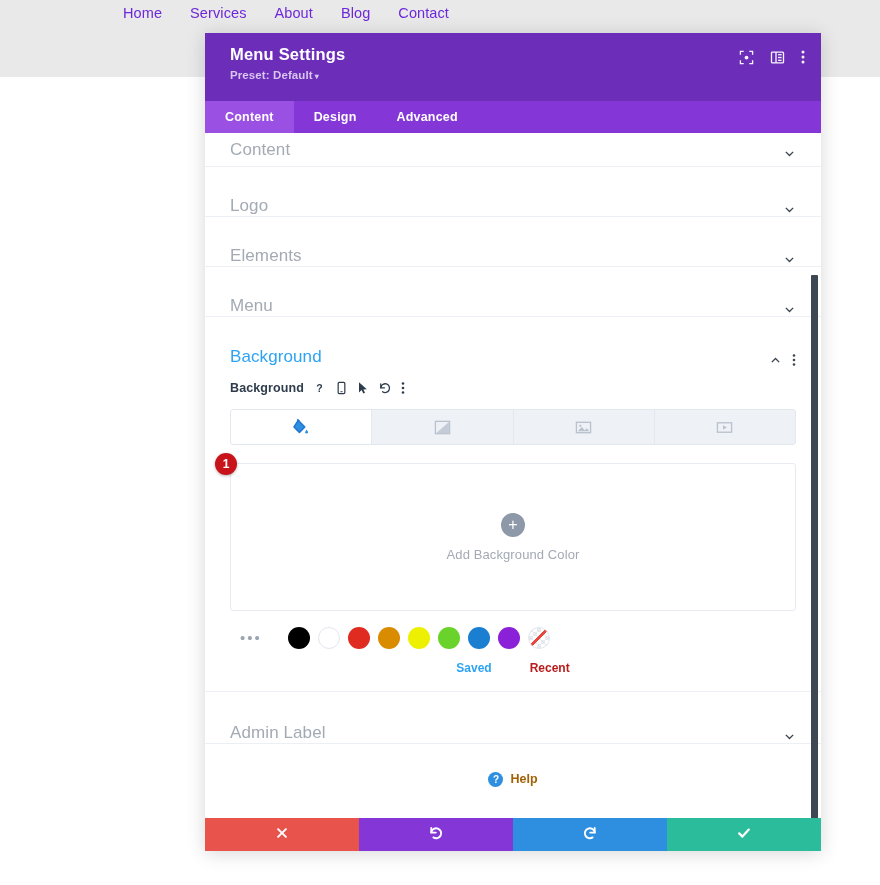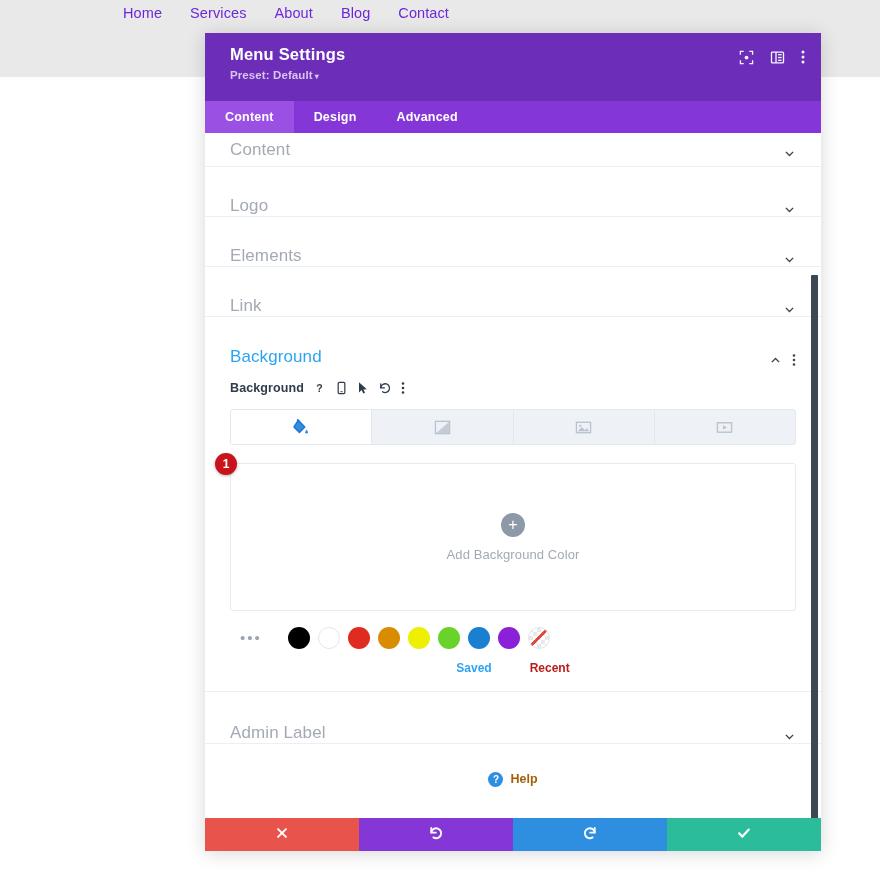--- a/index.html
+++ b/index.html
@@ -248,21 +248,21 @@
       <div class="accordion">
         <span class="acc-title">Elements</span>
         <span class="chev">
           <svg width="13" height="13" viewBox="0 0 16 16" fill="none" stroke="#3b4651" stroke-width="1.7">
               <path d="M3.5 6L8 10.5 12.5 6"></path>
             </svg>
         </span>
       </div>
 
       <div class="accordion">
-        <span class="acc-title">Link</span>
+        <span class="acc-title">Menu</span>
         <span class="chev">
           <svg width="13" height="13" viewBox="0 0 16 16" fill="none" stroke="#3b4651" stroke-width="1.7">
               <path d="M3.5 6L8 10.5 12.5 6"></path>
             </svg>
         </span>
       </div>
 
       <div class="accordion open" style="border-bottom:none;">
         <span class="acc-title">Background</span>
         <span class="acc-right">

